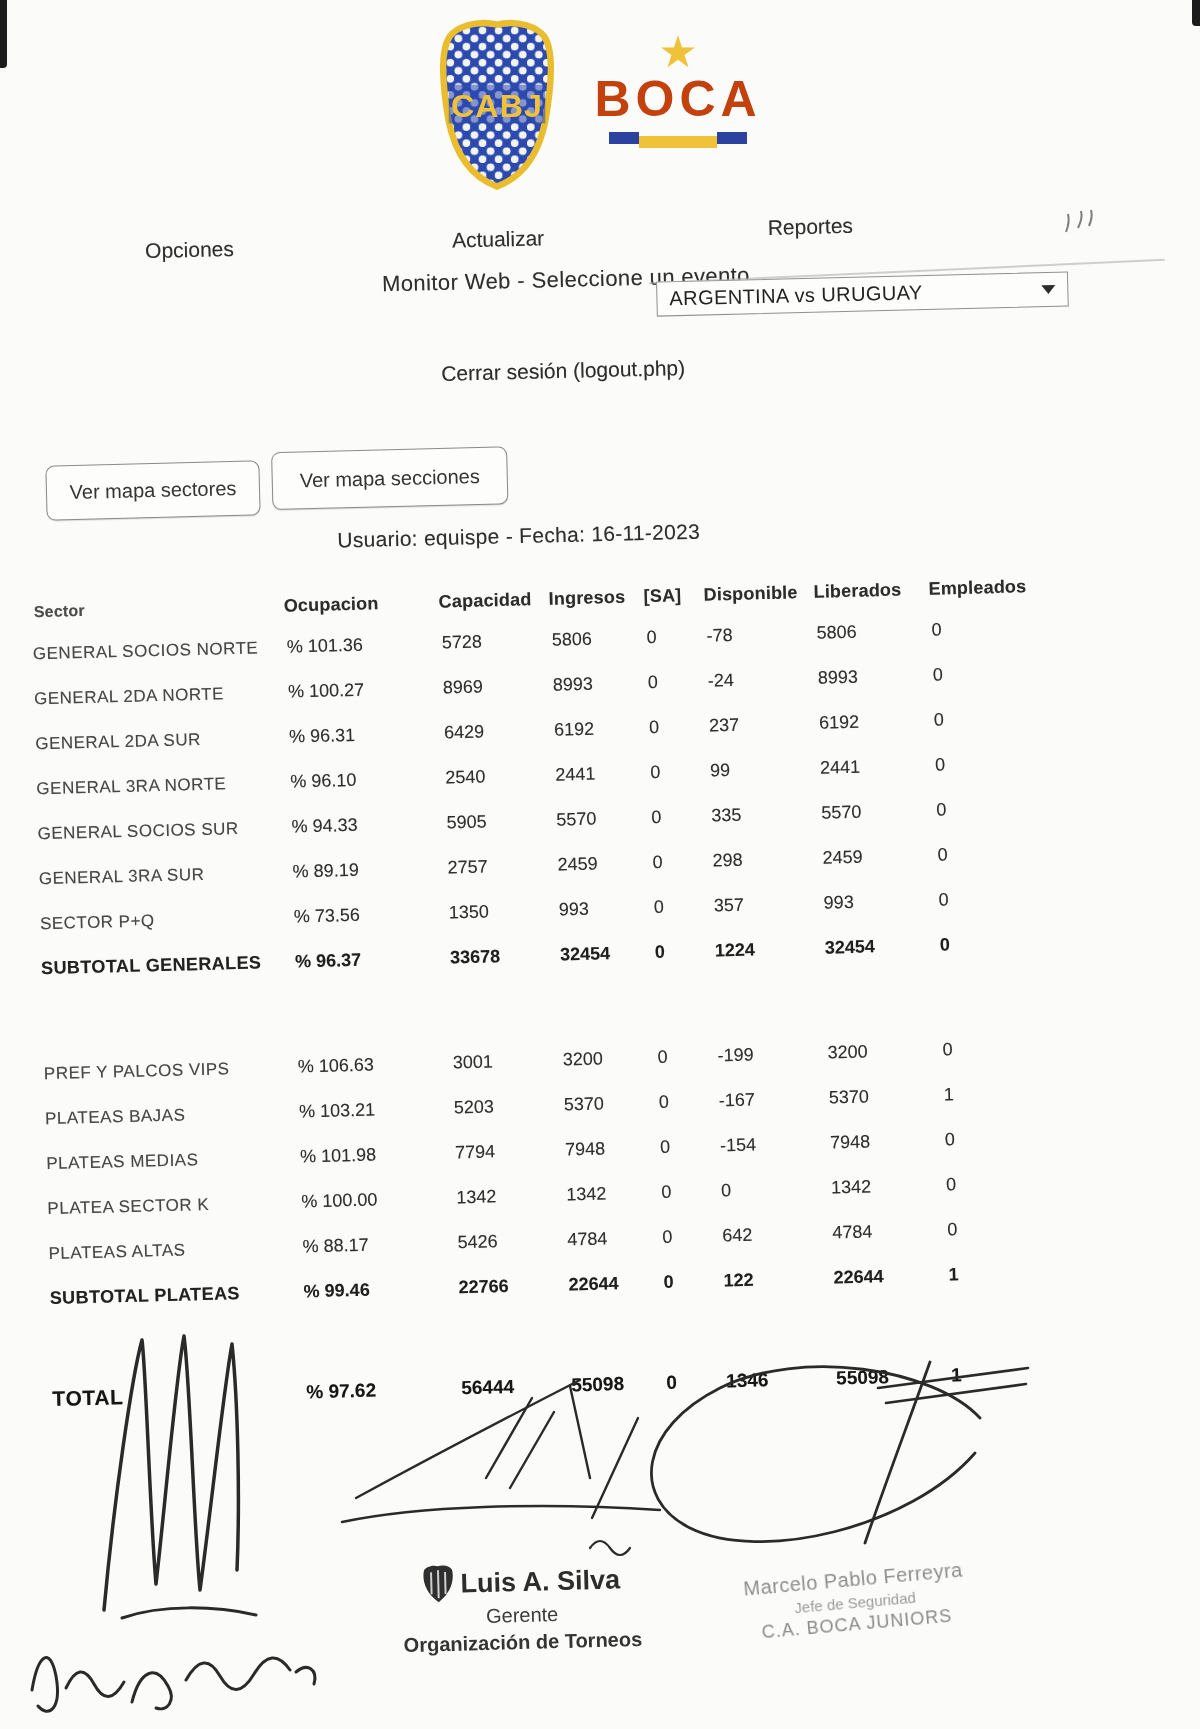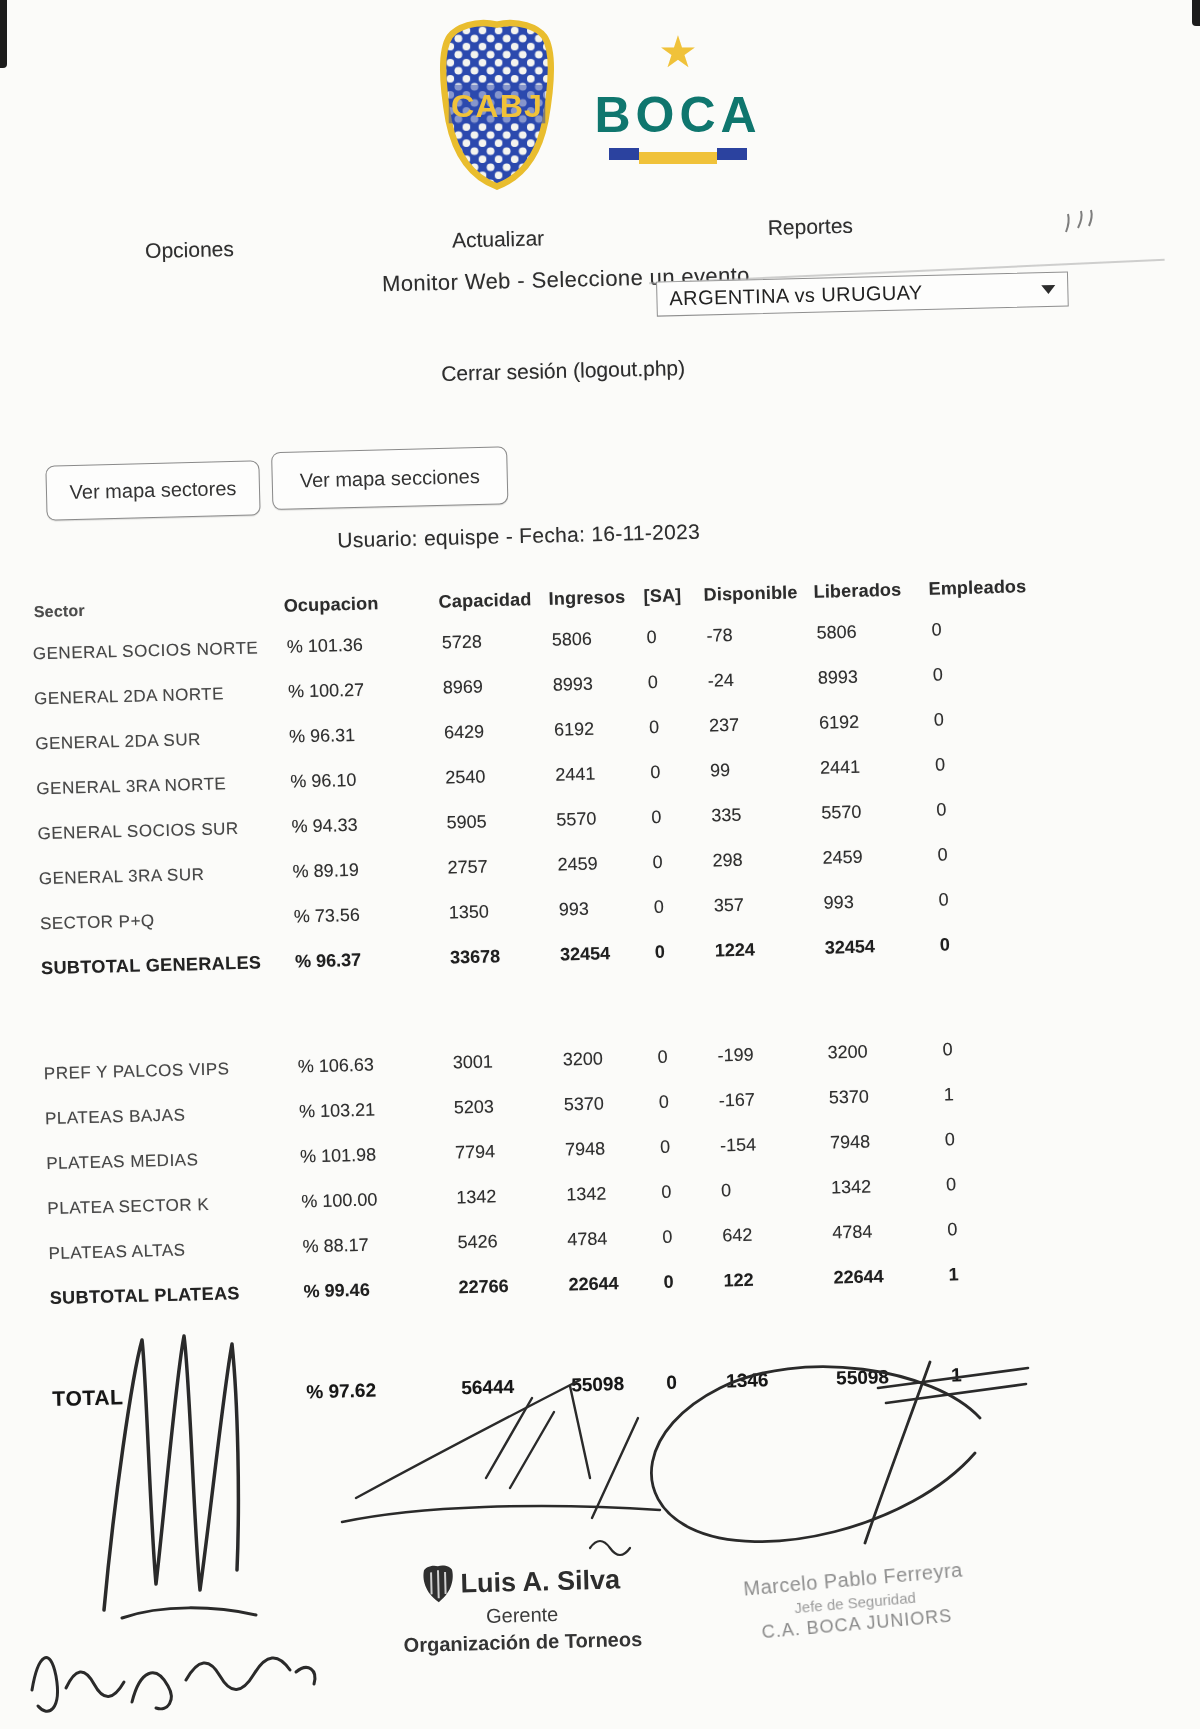--- a/index.html
+++ b/index.html
@@ -94,21 +94,21 @@
         <circle cx="4" cy="4" r="3.6" fill="#f4f4ef"></circle>
         <circle cx="11.5" cy="11.5" r="3.6" fill="#f4f4ef"></circle>
       </pattern>
     </defs>
     <path d="M55,6 C75,1 93,9 99,17 C108,30 106,62 100,96 C93,131 76,149 55,157 C34,149 17,131 10,96 C4,62 2,30 11,17 C17,9 35,1 55,6 Z" fill="url(#chk)" stroke="#e9bd2e" stroke-width="6"></path>
     <rect x="10" y="62" width="90" height="36" fill="#2b49ae" opacity="0.55"></rect>
     <text x="55" y="92" text-anchor="middle" font-family="Liberation Sans, sans-serif" font-size="30" font-weight="700" fill="#f0c23a" letter-spacing="1">CABJ</text>
   </svg>
   <div class="wordmark-wrap">
     <div class="star" style="color:#f0c23a;">★</div>
-    <div class="wordmark" style="color:#0f766e;margin-top:16px;">BOCA</div>
+    <div class="wordmark" style="color:#c2410c;">BOCA</div>
     <div class="boca-bar">
       <div class="b" style="background:#2b429f;"></div>
       <div class="y" style="background:#f0c23a;"></div>
       <div class="b" style="background:#2b429f;"></div>
     </div>
   </div>
 </div>
 
 <div class="abs tilt" style="left:0;top:0;width:1200px;height:560px;transform-origin:600px 240px;">
   <div class="abs menu-item" style="left:145px;top:228px;">Opciones</div>

